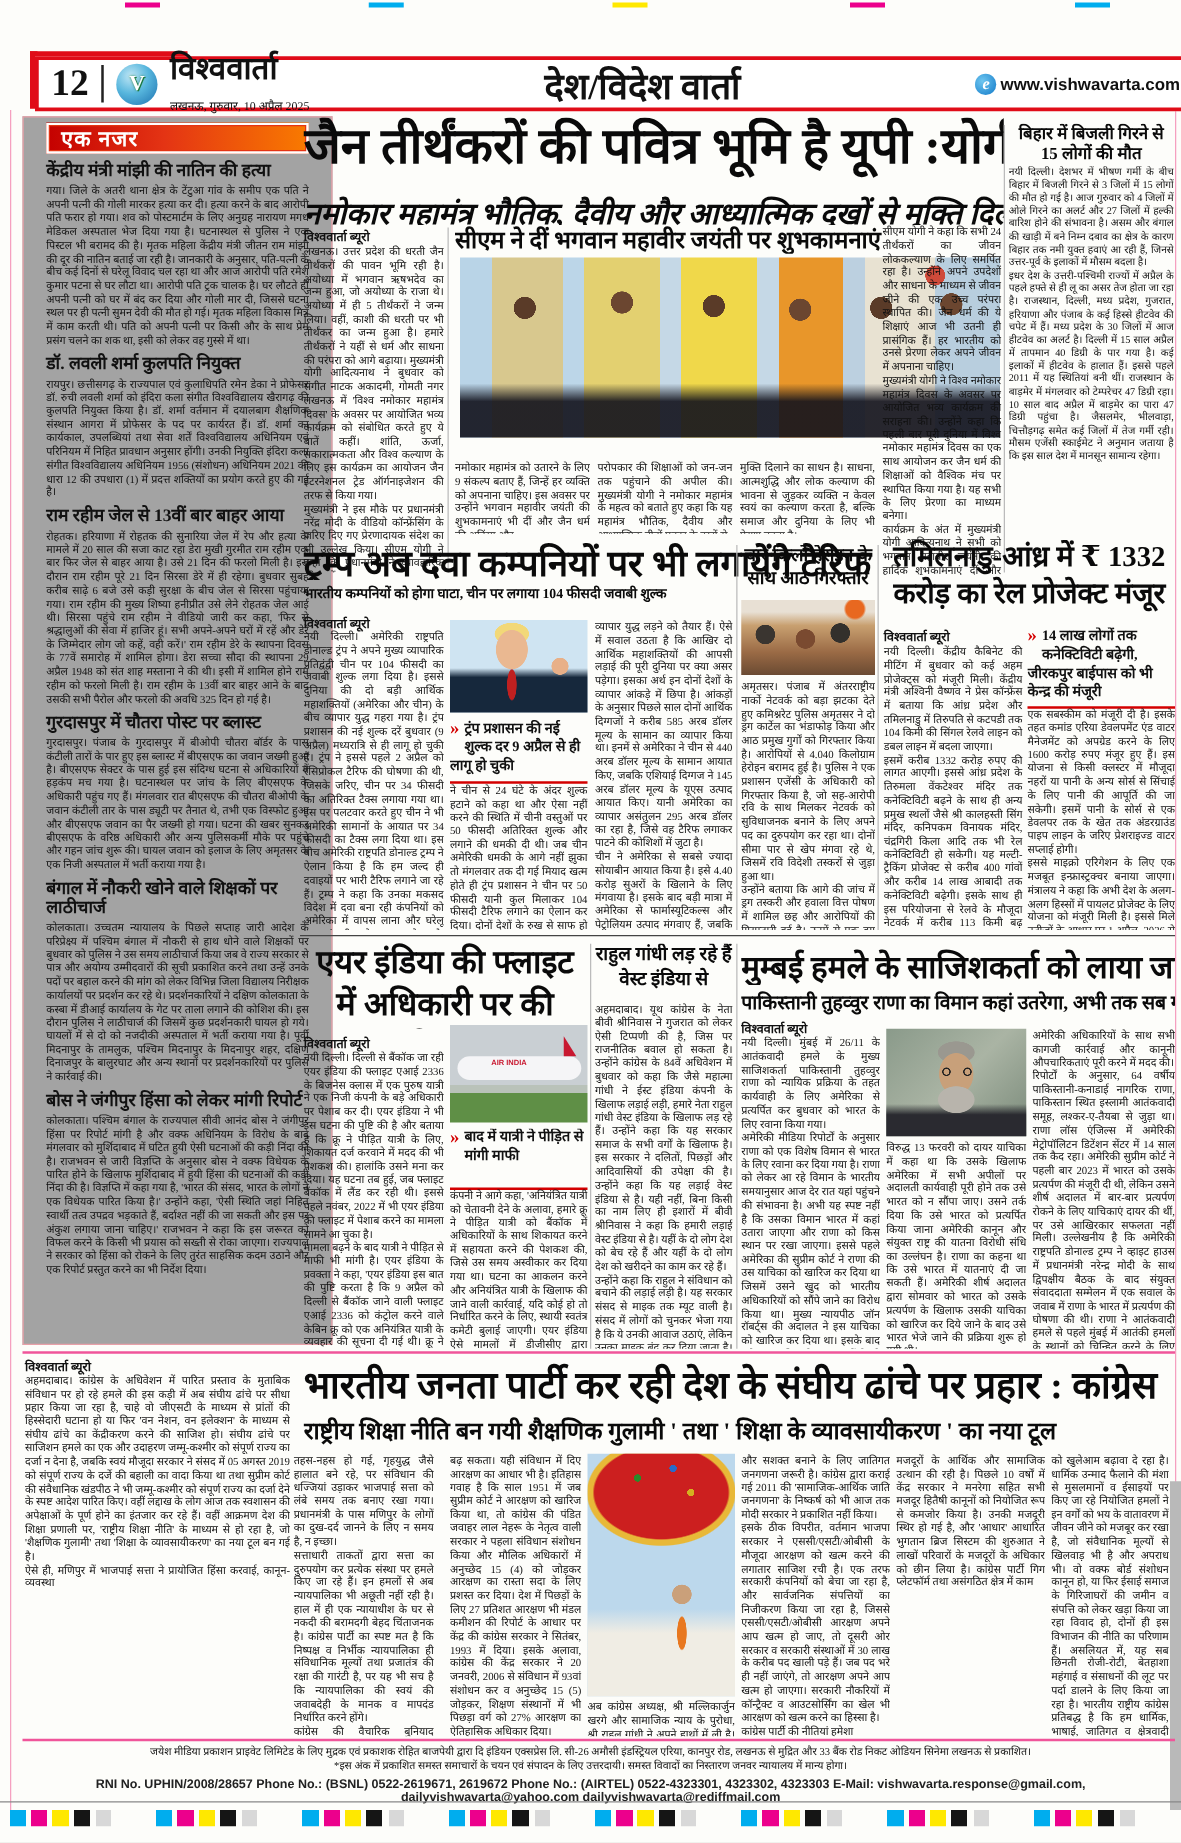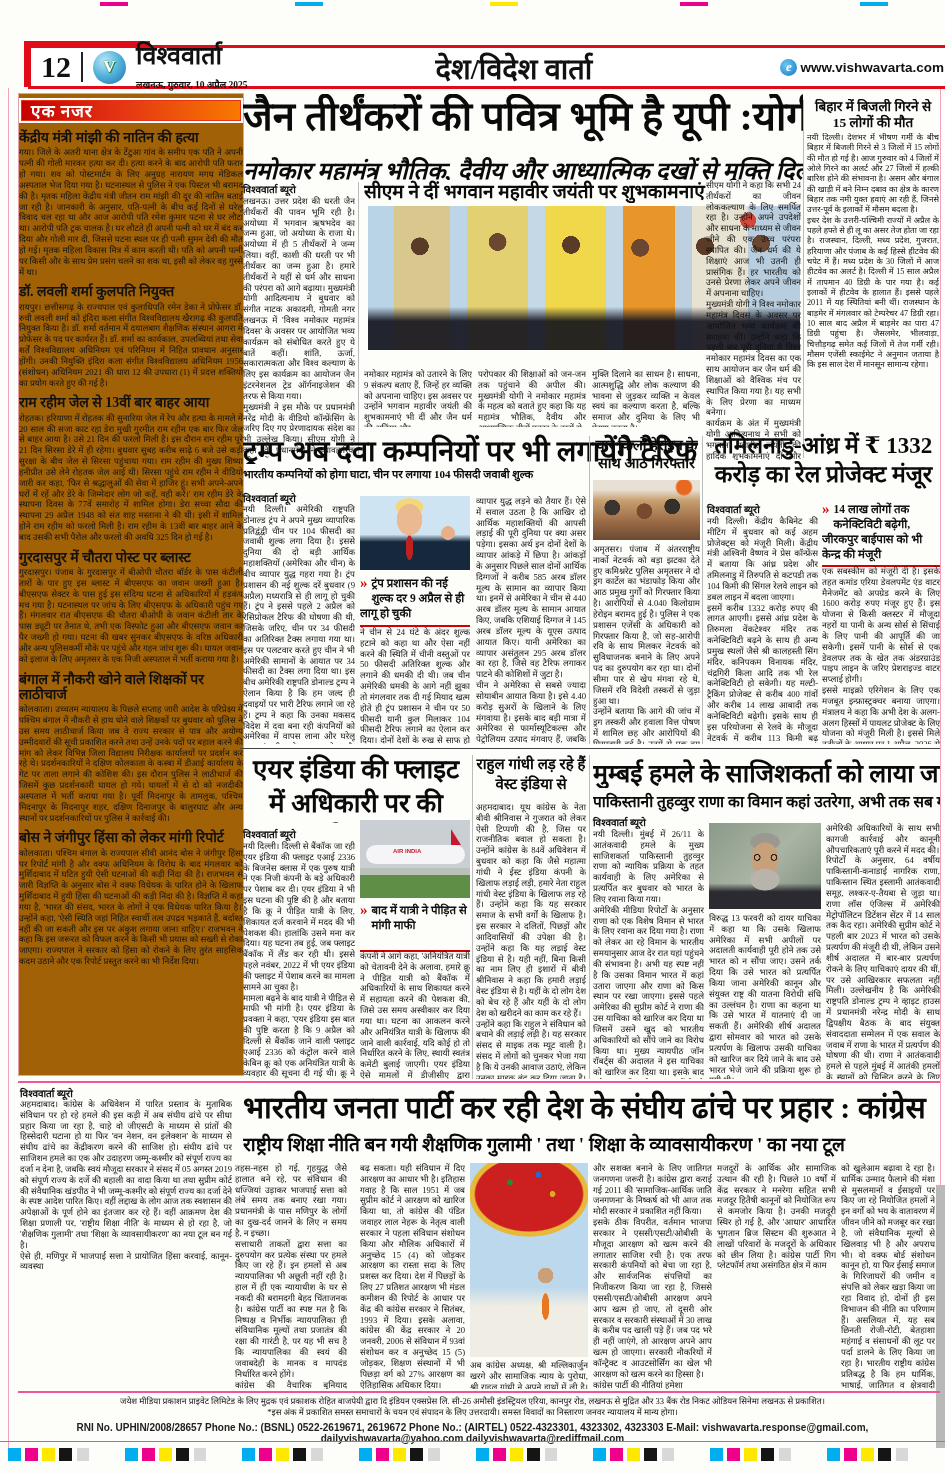--- a/index.html
+++ b/index.html
@@ -16,27 +16,27 @@
   
   #masthead{left:28px;top:45px;width:903px;height:38px;border:3px solid #e00c18;
             display:flex;align-items:center;padding:0 10px;gap:10px;background:#fff;}
   #corner-accent{left:24px;top:41px;width:120px;height:40px;border-top:6px solid #e00c18;border-left:6px solid #e00c18;}
   #pagenum{font-size:30px;font-weight:bold;}
   #mast-div{width:2px;height:30px;background:#222;}
   #logo{width:33px;height:33px;border-radius:50%;background:radial-gradient(circle at 35% 30%,#bfe6f5 0%,#57b6dd 45%,#1b6fae 100%);
         display:flex;align-items:center;justify-content:center;flex:0 0 auto;}
   #logo span{color:#fff;font-weight:bold;font-size:17px;text-shadow:0 0 2px #1c7a3c,1px 1px 0 #1c7a3c;}
   #paper-name{font-size:25px;font-weight:bold;line-height:1;}
-  #dateline{font-size:9.5px;font-weight:bold;margin-top:10px;}
+  #dateline{font-size:9.5px;font-weight:normal;margin-top:10px;}
   #section-title{flex:1;text-align:center;font-size:29px;font-weight:bold;}
   #site{display:flex;align-items:center;gap:3px;font-family:"Liberation Sans",sans-serif;font-weight:bold;font-size:13.5px;}
   #e-icon{display:inline-block;width:17px;height:17px;border-radius:50%;color:#fff;background:radial-gradient(circle at 35% 35%,#6ec6f0,#1179c8);
           text-align:center;line-height:16px;font-style:italic;font-weight:bold;font-size:13px;font-family:"Liberation Serif",serif;}
   
-  #sidebar{left:18px;top:93px;width:226px;height:983px;border:1px solid #e8a0a8;padding:4px 0;box-sizing:border-box;overflow:hidden;background:#a16207;}
+  #sidebar{left:18px;top:93px;width:248px;height:983px;border:1px solid #e8a0a8;padding:4px 18px;box-sizing:border-box;overflow:hidden;background:#a3a3a3;}
   #eknazar-bar{height:25px;background:linear-gradient(90deg,#c40000 0%,#e43414 45%,#f97b00 100%);
                box-shadow:inset 0 0 0 2px #fff, inset 0 0 0 3px #e43414;color:#fff;font-weight:bold;font-size:17px;
                display:flex;align-items:center;padding-left:12px;letter-spacing:1px;}
   .brief-h{font-size:14px;font-weight:bold;margin:7px 0 2px 0;line-height:1.1;}
   .brief-b{font-size:8.6px;line-height:1.26;text-align:justify;}
   
   .pq{font-weight:bold;font-size:11.5px;line-height:1.3;border-bottom:2px solid #d40000;padding-bottom:5px;overflow:hidden;}
   .qmark{color:#d40000;font-size:15px;font-weight:bold;float:left;margin-right:4px;line-height:1;}
   
   .photo{overflow:hidden;background:#ccc;}

